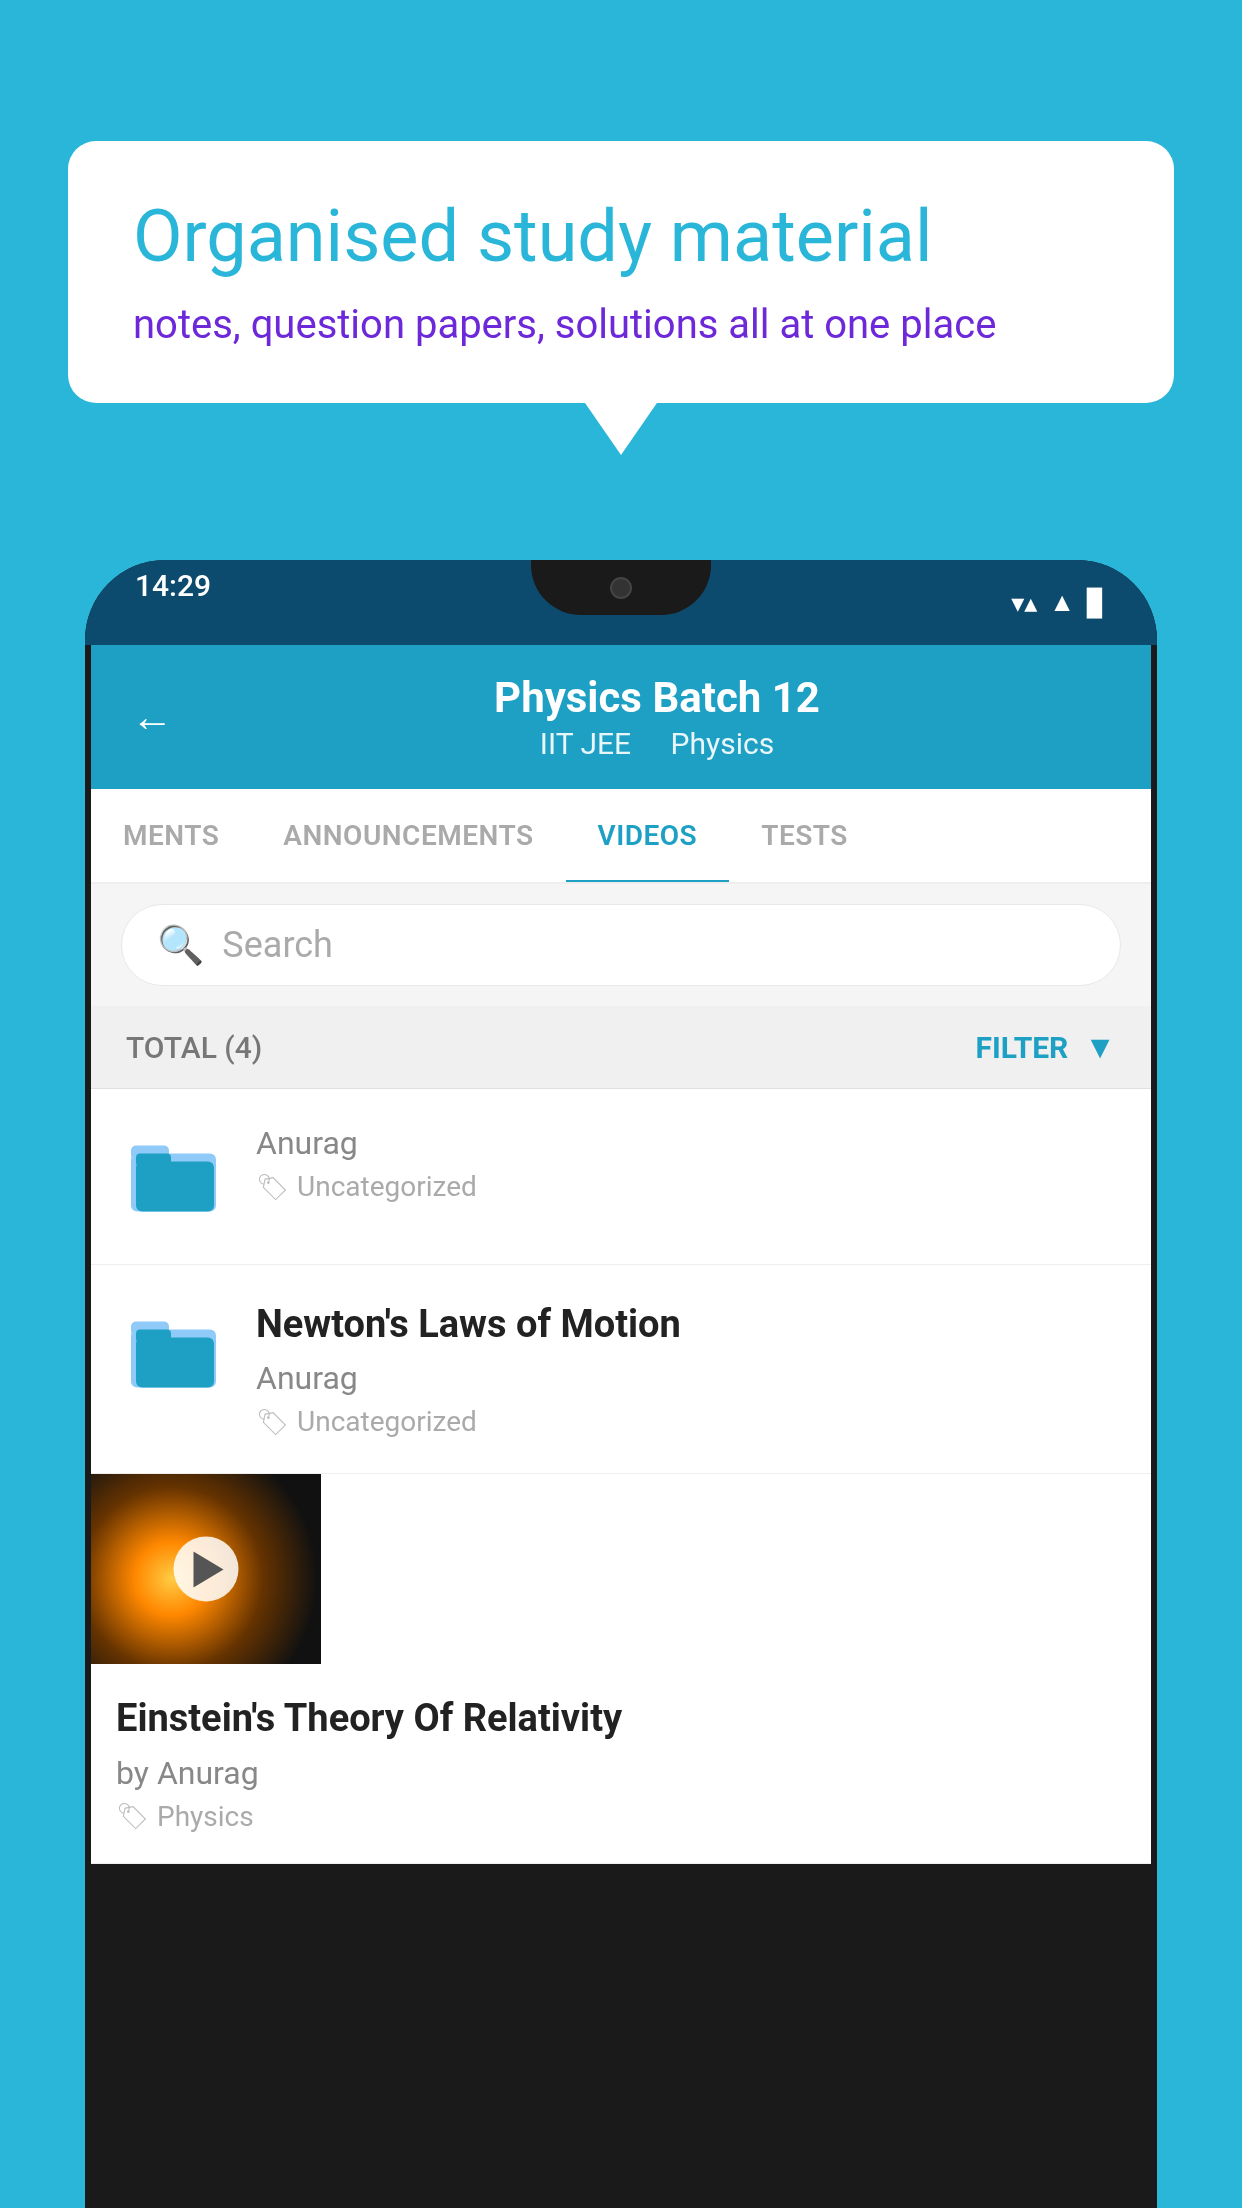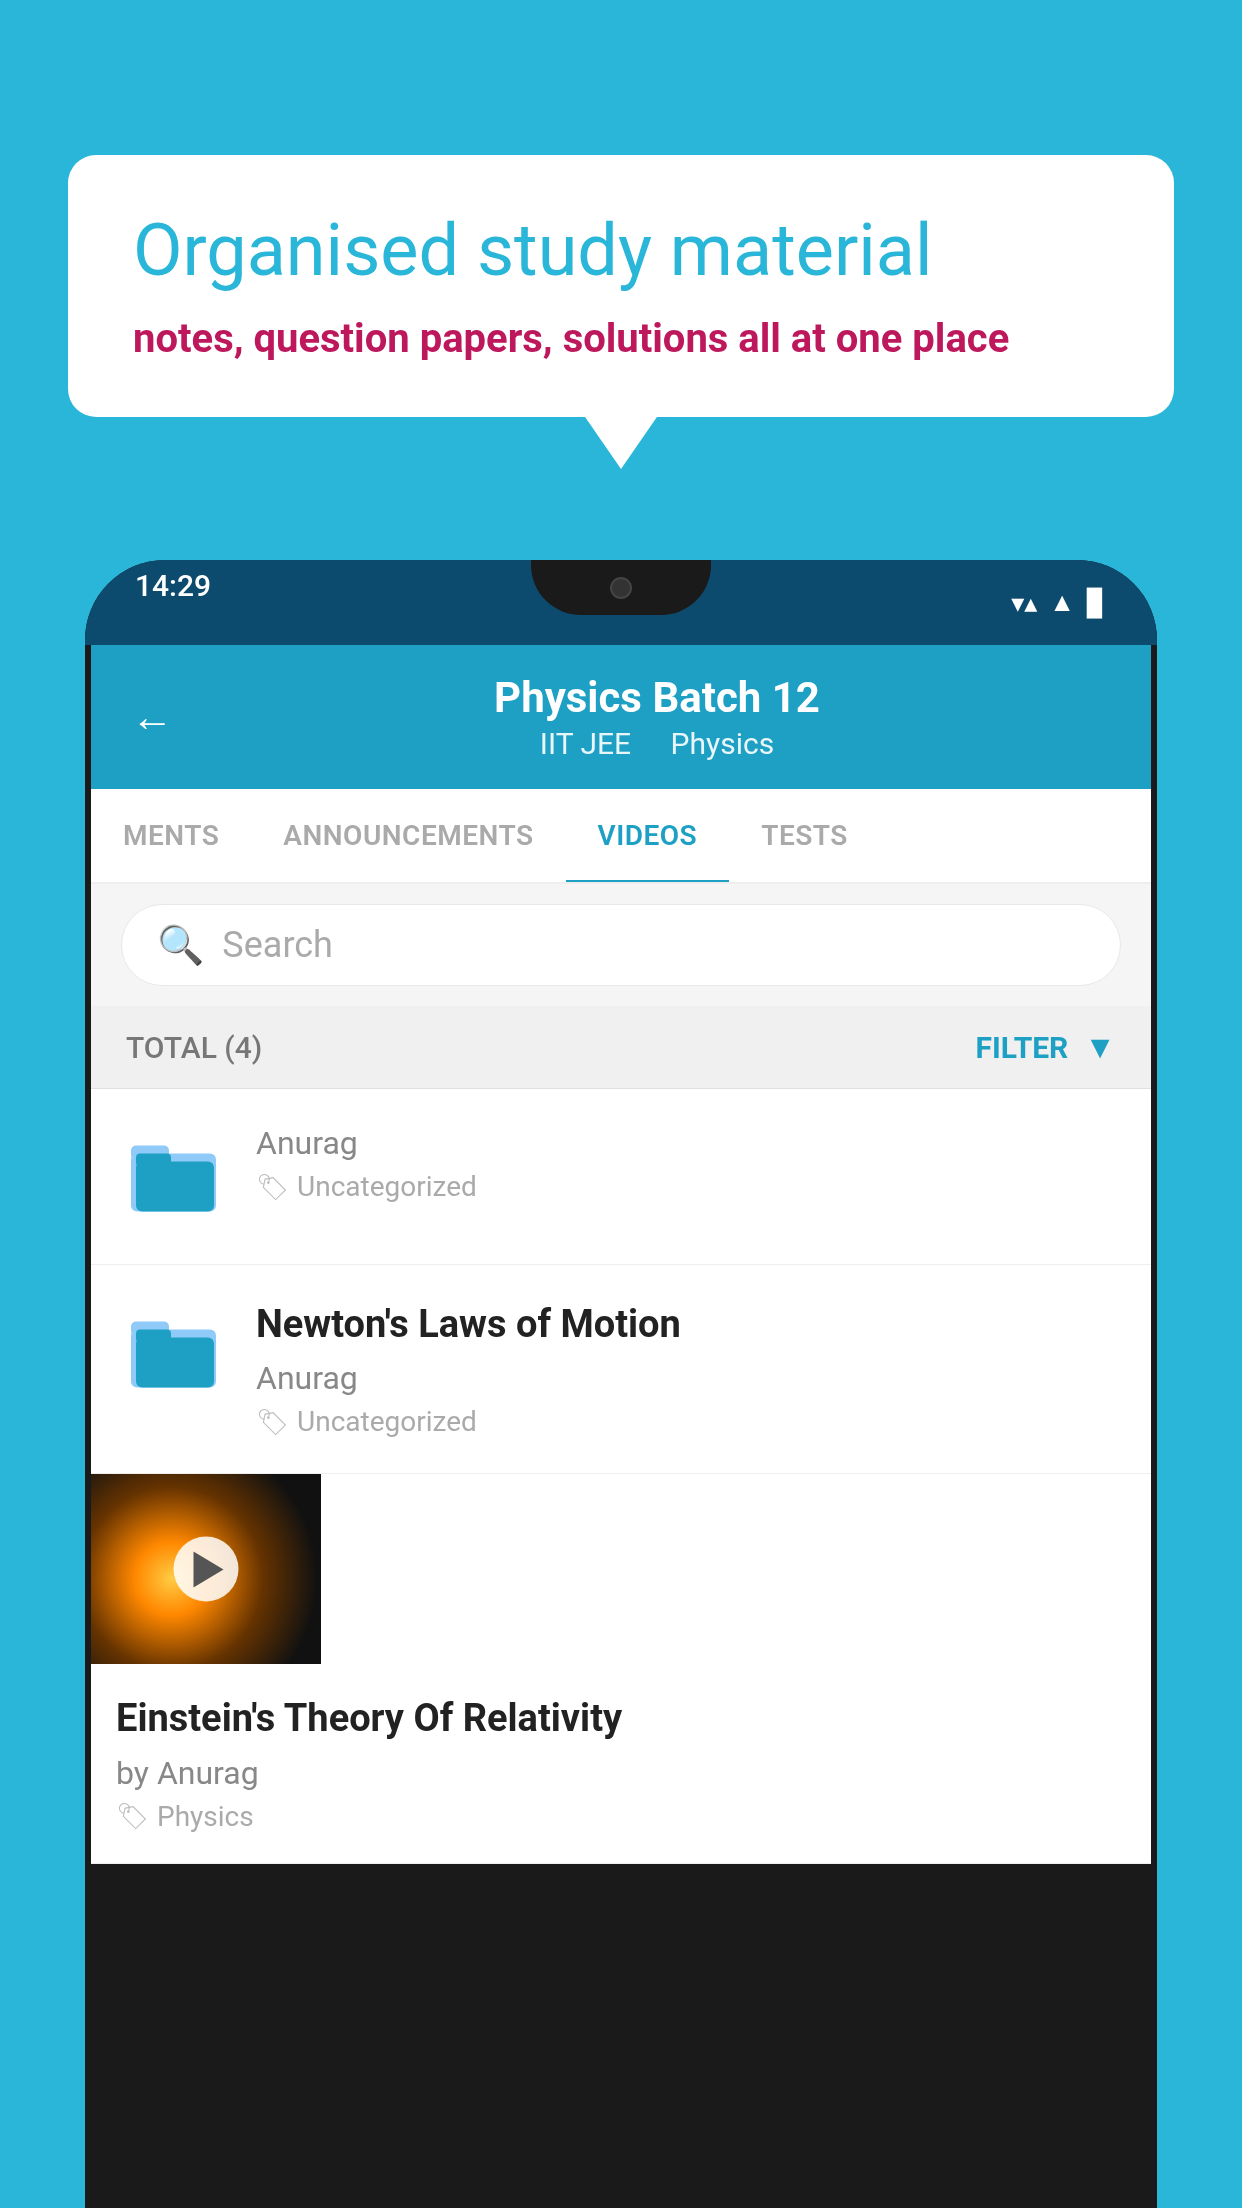--- a/index.html
+++ b/index.html
@@ -9,21 +9,21 @@
       height: 2208px;
       background-color: #29B6D8;
       font-family: -apple-system, BlinkMacSystemFont, 'Segoe UI', Roboto, sans-serif;
       overflow: hidden;
       position: relative;
     }
 
     
     .speech-bubble-container {
       position: absolute;
-      top: 155px;
+      top: 141px;
       left: 68px;
       right: 68px;
     }
 
     .speech-bubble {
       background: #fff;
       border-radius: 28px;
       padding: 55px 65px 55px 65px;
       position: relative;
     }
@@ -44,22 +44,22 @@
     .bubble-title {
       font-size: 72px;
       font-weight: 400;
       color: #29B6D8;
       line-height: 1.15;
       margin-bottom: 22px;
     }
 
     .bubble-subtitle {
       font-size: 40px;
-      color: #be185d;
-      font-weight: 700;
+      color: #6d28d9;
+      font-weight: 400;
     }
 
     
     .phone-frame {
       position: absolute;
       top: 560px;
       left: 85px;
       right: 85px;
       bottom: 0;
       background: #1a1a1a;

